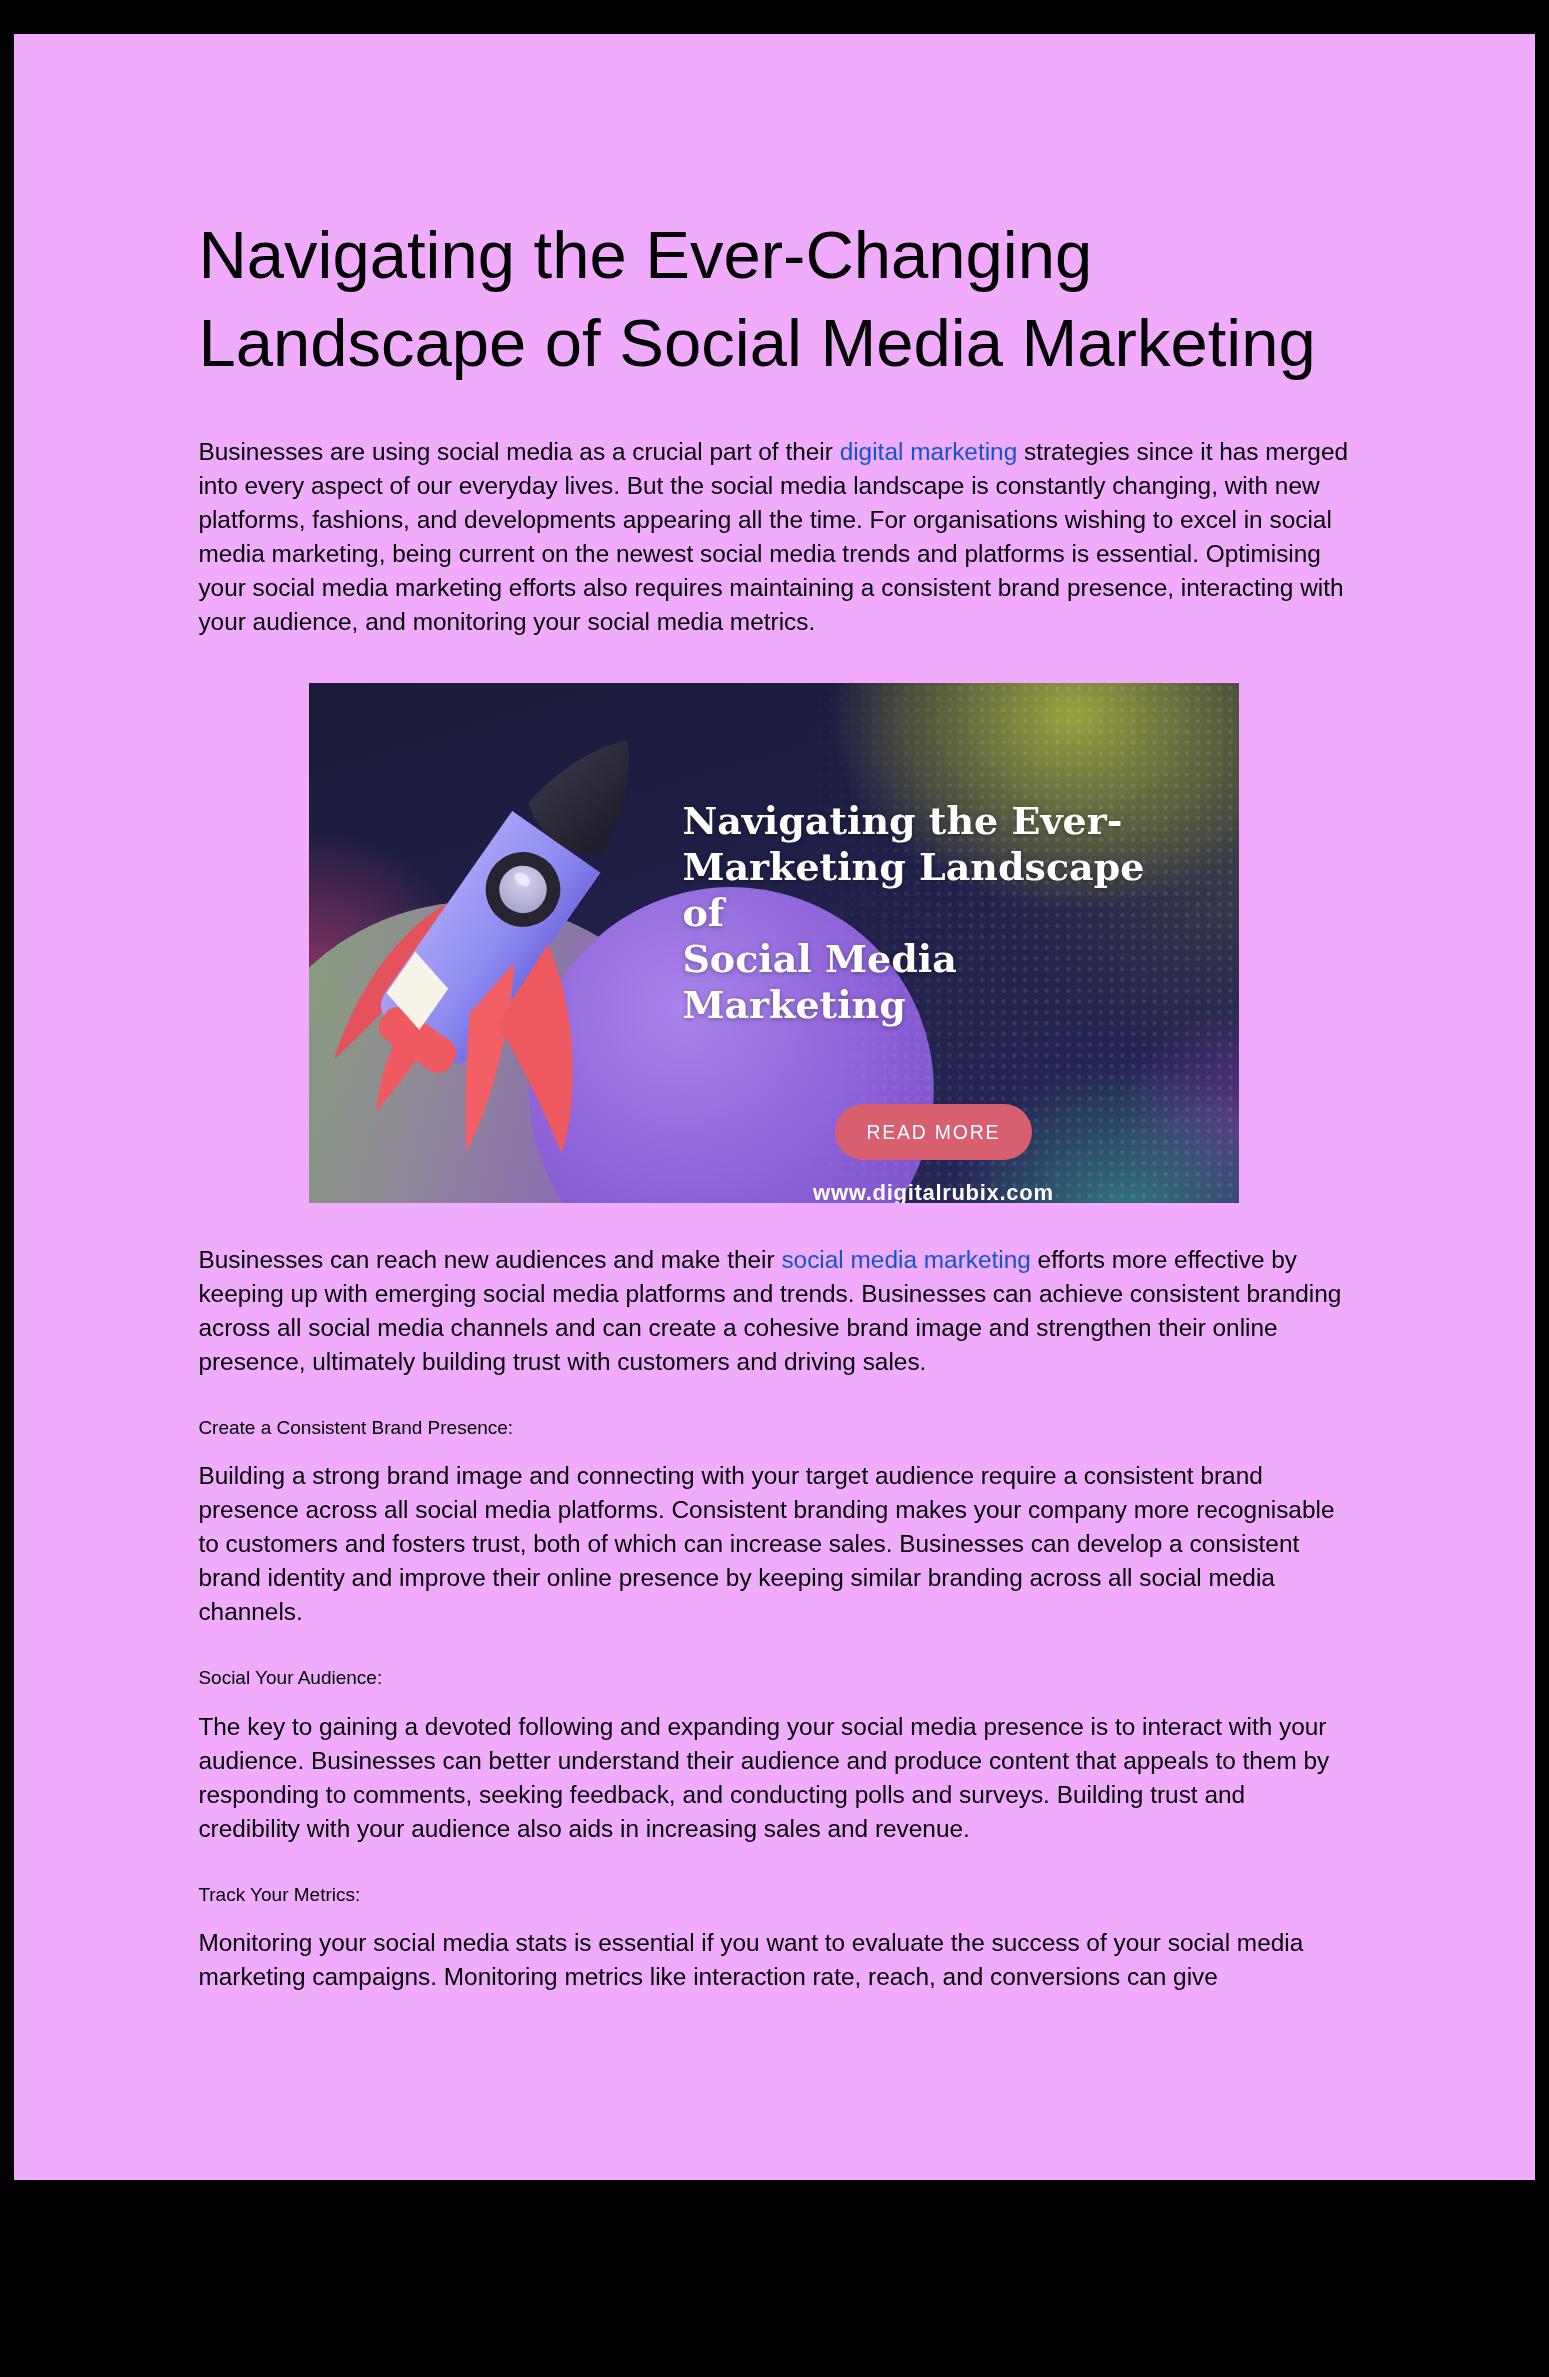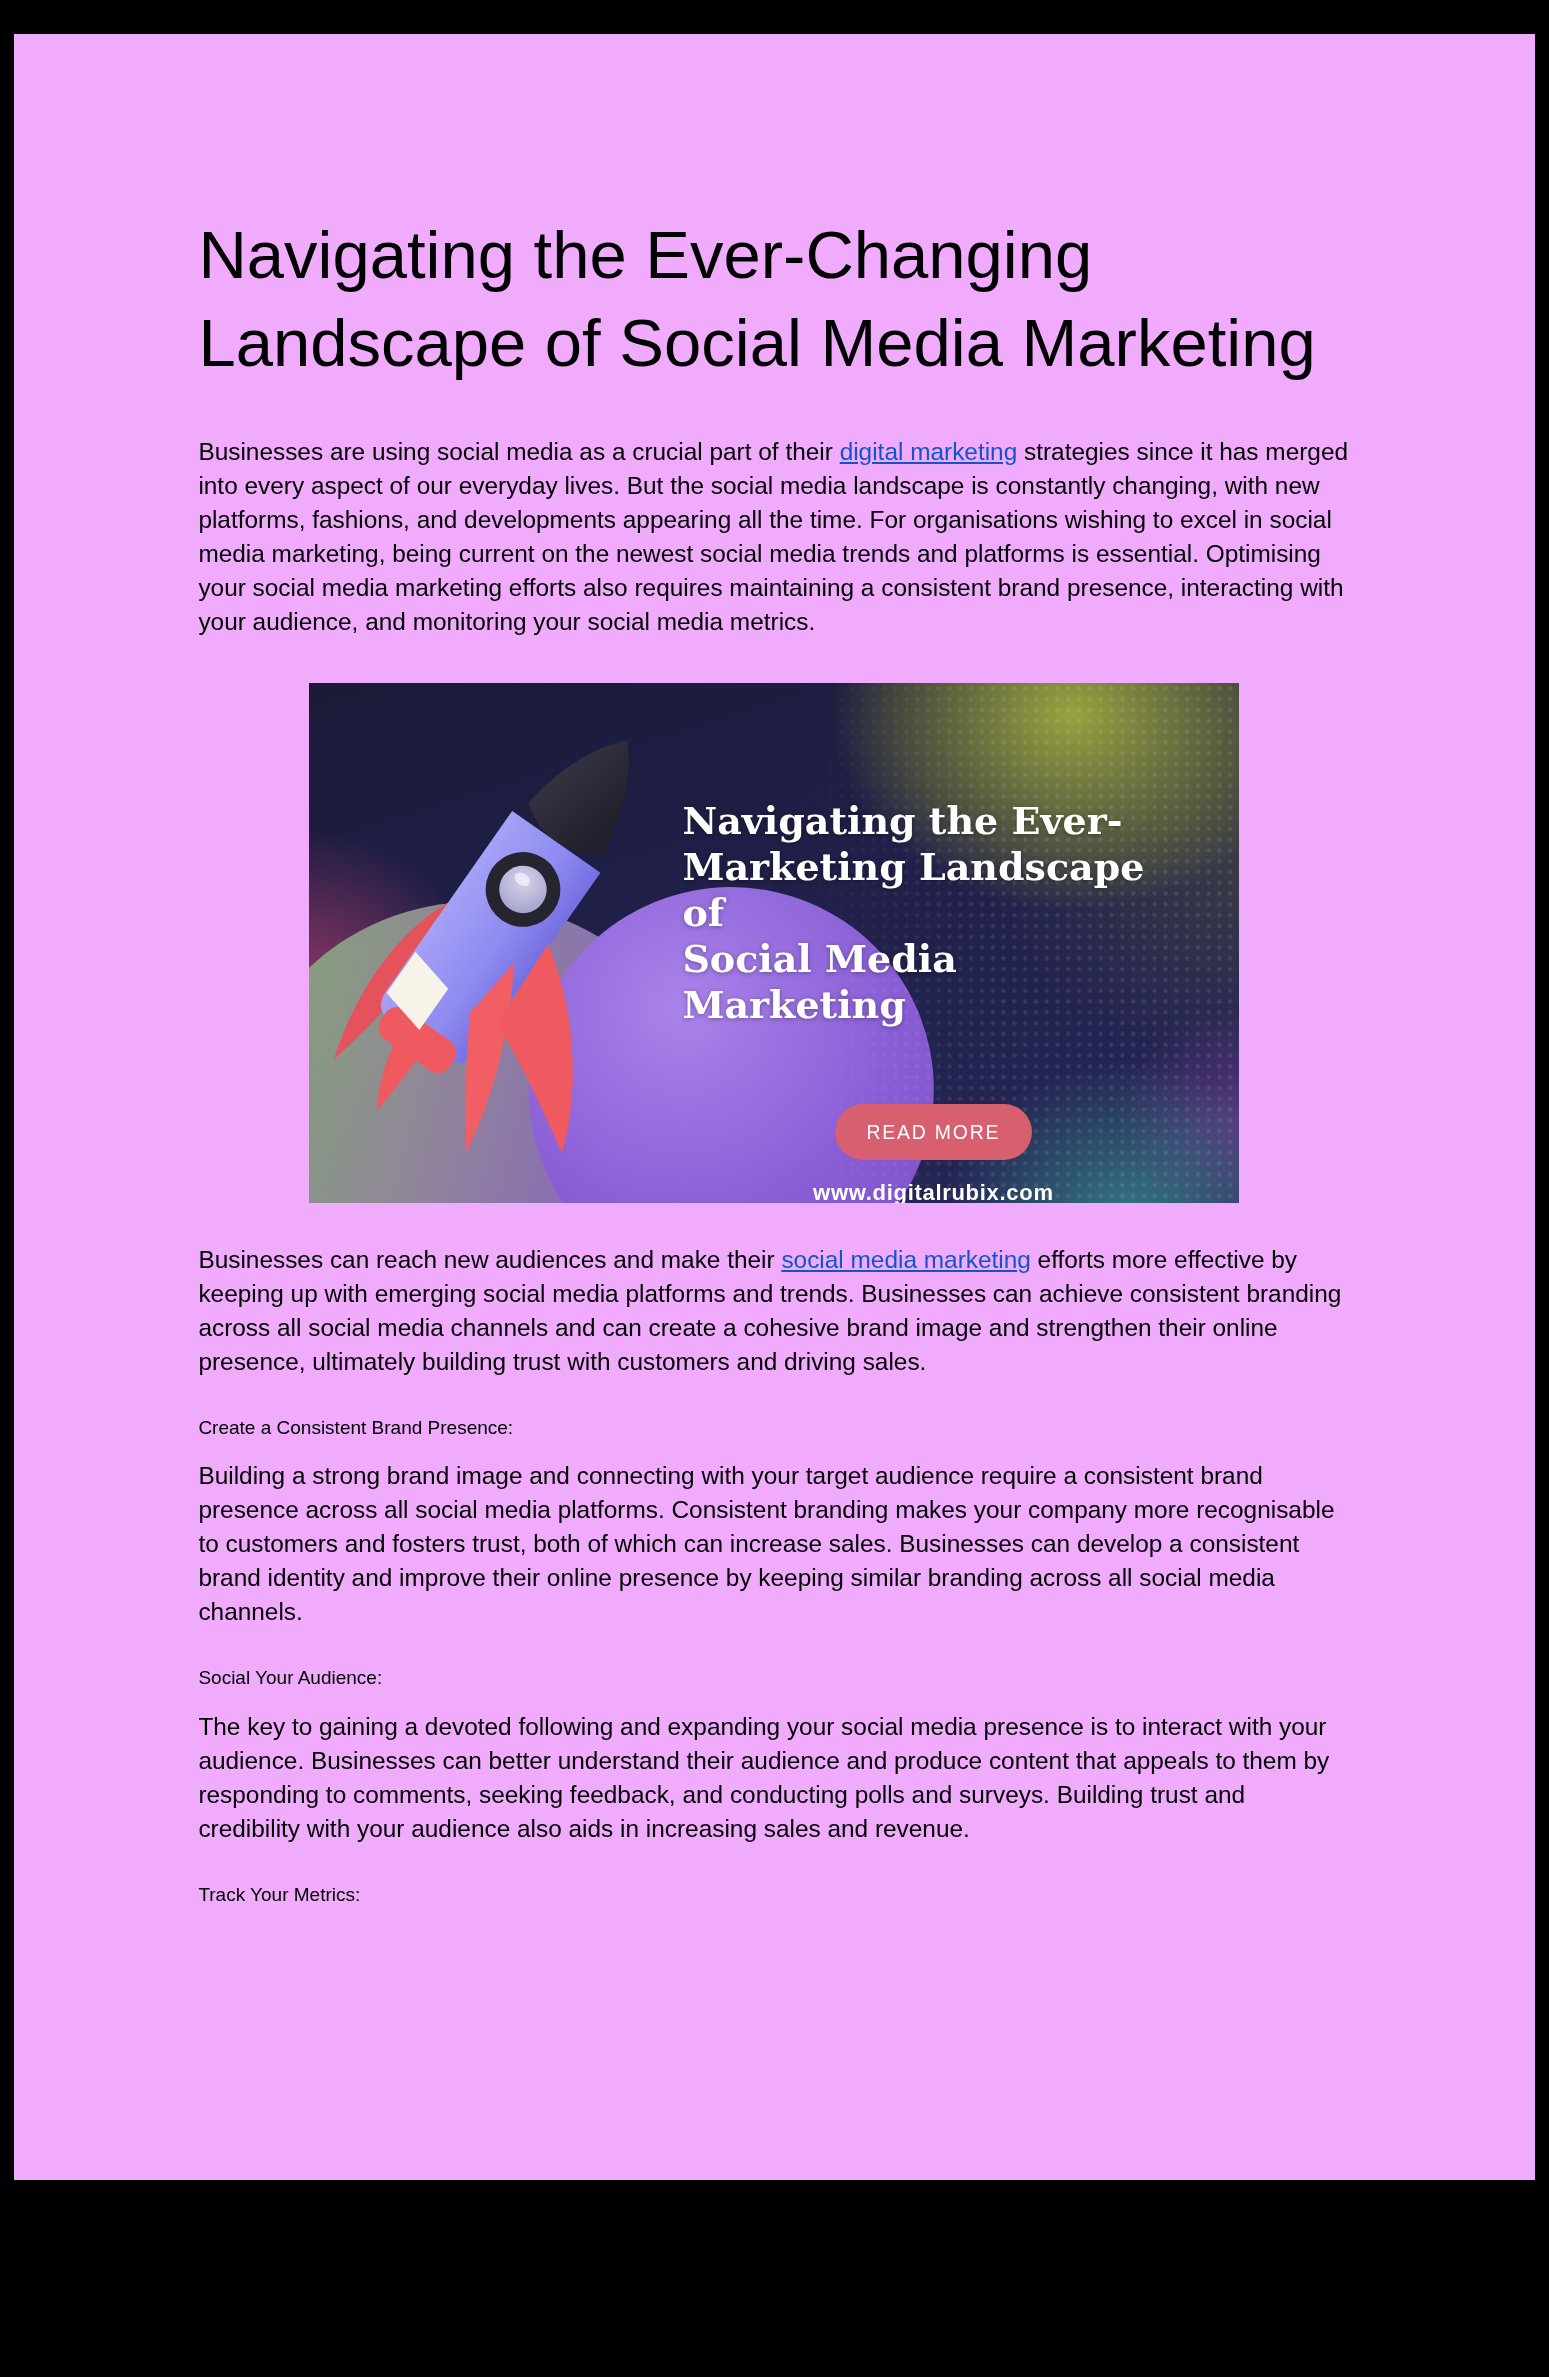--- a/index.html
+++ b/index.html
@@ -6,21 +6,21 @@
   #canvas{position:relative;width:1550px;height:2377px;background:#000;overflow:hidden;
           font-family:"Liberation Sans",sans-serif;}
   #page{position:absolute;left:14.4px;top:34px;width:1521px;height:2146px;background:#f0abfc;}
   #content{position:absolute;left:184px;top:0;width:1152px;color:#000;}
 
   h1.doc-title{margin:177px 0 0 0;font-weight:400;font-size:67px;line-height:88px;color:#000;}
   p.body-p{margin:0;font-size:24.4px;line-height:34px;color:#000;}
   p.p-intro{margin-top:48px;}
   p.p-after{margin-top:40px;}
   h3.sec-h{margin:32px 0 14.4px 0;font-size:19px;line-height:34px;font-weight:400;color:#000;}
-  a.doclink{color:#1155cc;text-decoration:underline;cursor:pointer;}
+  a.doclink{color:#1155cc;cursor:pointer;}
 
   
   .hero{position:relative;width:930px;height:520px;margin:44px 0 0 111px;overflow:hidden;
         background-color:#20204a;
         background-image:
           radial-gradient(309px 251px at 82% 6%,  rgba(166,176,62,0.90), rgba(140,150,52,0.38) 55%, rgba(32,32,74,0) 78%),
           radial-gradient(402px 309px at 103% 32%, rgba(118,128,48,0.30), rgba(32,32,74,0) 70%),
           radial-gradient(230px 215px at 0% 58%,  rgba(226,72,126,0.55), rgba(32,32,74,0) 72%),
           radial-gradient(258px 223px at 88% 103%, rgba(62,186,166,0.55), rgba(32,32,74,0) 70%),
           radial-gradient(187px 165px at 101% 84%, rgba(186,86,200,0.35), rgba(32,32,74,0) 70%),
@@ -119,17 +119,18 @@
 
       <p class="body-p p-after"><span>Businesses can reach new audiences and make their </span><a class="doclink">social media marketing</a><span> efforts more effective by keeping up with emerging social media platforms and trends. Businesses can achieve consistent branding across all social media channels and can create a cohesive brand image and strengthen their online presence, ultimately building trust with customers and driving sales.</span></p>
 
       <h3 class="sec-h">Create a Consistent Brand Presence:</h3>
       <p class="body-p">Building a strong brand image and connecting with your target audience require a consistent brand presence across all social media platforms. Consistent branding makes your company more recognisable to customers and fosters trust, both of which can increase sales. Businesses can develop a consistent brand identity and improve their online presence by keeping similar branding across all social media channels.</p>
 
       <h3 class="sec-h">Social Your Audience:</h3>
       <p class="body-p">The key to gaining a devoted following and expanding your social media presence is to interact with your audience. Businesses can better understand their audience and produce content that appeals to them by responding to comments, seeking feedback, and conducting polls and surveys. Building trust and credibility with your audience also aids in increasing sales and revenue.</p>
 
       <h3 class="sec-h">Track Your Metrics:</h3>
+      <p class="body-p">Monitoring your social media stats is essential if you want to evaluate the success of your social media marketing campaigns. Monitoring metrics like interaction rate, reach, and conversions can give</p>
 
     </div>
   </div>
 </div>
 
 
 </body></html>

